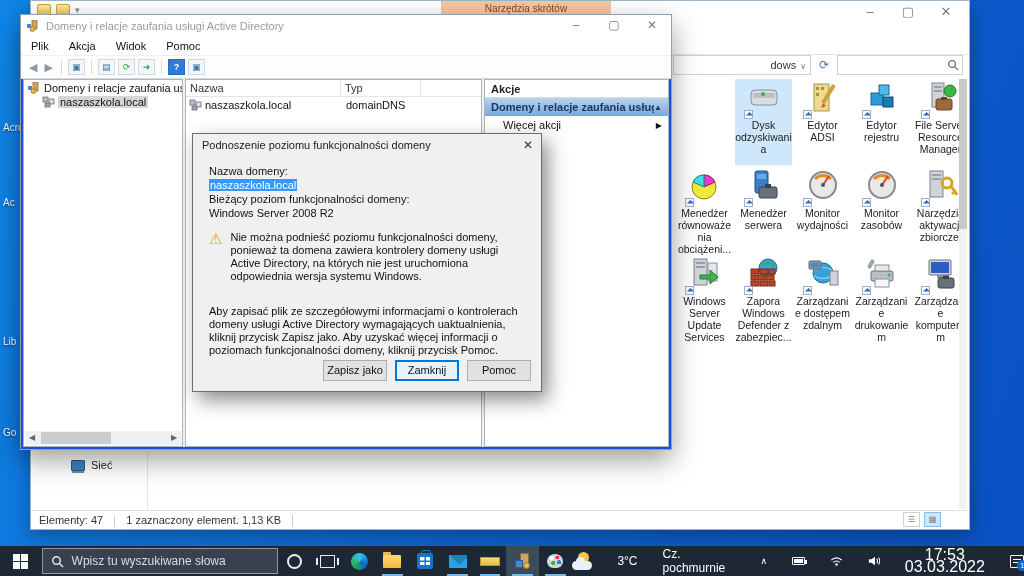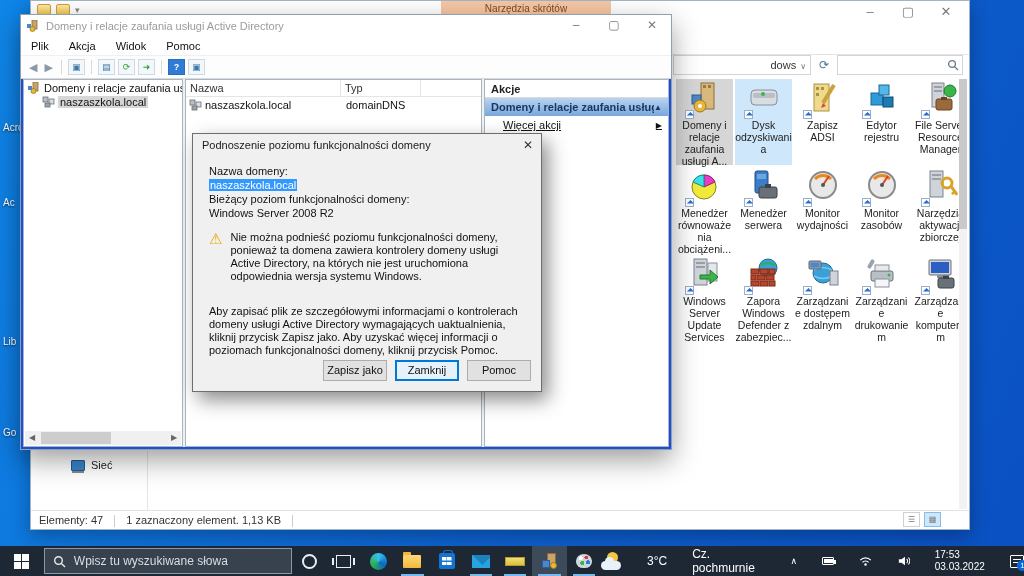--- a/index.html
+++ b/index.html
@@ -74,21 +74,21 @@
   .list-pane { left:162px; width:297px; }
   .list-header { display:flex; height:17px; border-bottom:1px solid #e5e5e5; color:#333; }
   .col { padding:2px 4px 0 4px; border-right:1px solid #e5e5e5; }
   .col.c1 { width:155px; } .col.c2 { width:80px; }
   .list-row { display:flex; align-items:center; height:16px; }
   .list-row .name { width:155px; display:flex; gap:3px; align-items:center; padding-left:3px; }
   .list-row .typ { width:80px; padding-left:5px; }
   .actions-pane { left:461px; right:0; }
   .act-header { font-weight:bold; padding:3px 6px 2px 6px; border-bottom:1px solid #dcdcdc; color:#222; }
   .act-group { height:18px; background:linear-gradient(#b9d4f1,#78a7dc); color:#16365e; font-weight:bold; display:flex; align-items:center; padding:0 6px; justify-content:space-between; }
-  .act-more { height:18px; display:flex; align-items:center; padding:0 6px 0 18px; justify-content:space-between; color:#111;text-decoration:underline; }
+  .act-more { height:18px; display:flex; align-items:center; padding:0 6px 0 18px; justify-content:space-between; color:#111; }
 
   
   #dlg { left:192px; top:133px; width:350px; height:259px; background:#f0f0f0; border:1px solid #6e6e6e; box-shadow:6px 8px 18px rgba(0,0,0,.45); }
   .dlg-titlebar { position:absolute; left:0; top:0; right:0; height:21px; background:#f0f0f0; display:flex; align-items:center; justify-content:space-between; padding:0 8px 0 9px; }
   .dlg-title { font-size:11px; color:#1a1a1a; }
   .dlg-close { color:#333; font-size:12px; width:30px; text-align:right; }
   .dlg-body { position:absolute; left:0; top:21px; right:0; bottom:0; padding:10px 16px 0 16px; color:#111; }
   .dlg-line { margin-bottom:2px; }
   .sel-text { background:#3399ff; color:#fff; display:inline-block; padding:0 1px; }
   .warn-row { display:flex; gap:8px; margin-top:12px; }
@@ -135,21 +135,21 @@
   .tray { margin-left:auto; display:flex; align-items:center; gap:25px; color:#fff; }
   .weather-ico { position:relative; width:24px; height:18px; }
   .weather-ico .moon { position:absolute; left:6px; top:0; width:11px; height:11px; border-radius:50%; background:#f5c544; box-shadow:-2px 0 0 0 transparent; }
   .weather-ico .cloud { position:absolute; left:0; bottom:0; width:20px; height:9px; background:#e8f2fa; border-radius:6px; }
   .weather-ico .cloud:before { content:""; position:absolute; left:4px; top:-4px; width:9px; height:9px; background:#e8f2fa; border-radius:50%; }
   .tray-txt { font-size:12px; color:#fff; }
   .chev { color:#fff; font-size:9px; }
   .batt { width:14px; height:8px; border:1px solid #fff; border-radius:1px; position:relative; }
   .batt:before { content:""; position:absolute; right:-3px; top:2px; width:2px; height:4px; background:#fff; }
   .batt:after { content:""; position:absolute; left:1px; top:1px; bottom:1px; width:9px; background:#fff; }
-  .clock { text-align:left; font-size:10px; line-height:12px; color:#fff; }
+  .clock { text-align:center; font-size:16px; line-height:12px; color:#fff; }
   .notif { position:relative; width:16px; height:13px; border:1px solid #fff; border-radius:1px; }
   .notif:before { content:""; position:absolute; left:2px; top:3px; right:2px; height:1px; background:#fff; box-shadow:0 3px 0 #fff; }
   .badge { position:absolute; right:-5px; bottom:-4px; width:11px; height:11px; border-radius:50%; background:#0a68d8; color:#fff; font-size:8px; line-height:11px; text-align:center; }
 </style>
 </head>
 <body>
 
 <div class="desk-frag" style="top:122px">Acro</div>
 <div class="desk-frag" style="top:197px">Ac</div>
 <div class="desk-frag" style="top:336px">Lib</div>
@@ -175,34 +175,20 @@
   <div class="refresh-btn">⟳</div>
   <div class="search-box">
     <span class="mag">
       <svg width="12" height="12" viewBox="0 0 12 12">
           <circle cx="5" cy="5" r="3.4" fill="none" stroke="#6a7a8a" stroke-width="1.3"></circle>
           <line x1="7.6" y1="7.6" x2="11" y2="11" stroke="#6a7a8a" stroke-width="1.3"></line>
         </svg>
     </span>
   </div>
 
-  <div class="tool-cell sel-gray" style="left:645px;top:78px">
-    <div class="tool-ico">
-        <svg width="34" height="34" viewBox="0 0 34 34">
-          <rect x="13" y="2" width="13" height="26" fill="#d9b87c" stroke="#8a6d3b"></rect>
-          <rect x="15" y="4" width="3" height="3" fill="#9a7a46"></rect>
-          <rect x="20" y="4" width="3" height="3" fill="#9a7a46"></rect>
-          <rect x="4" y="14" width="9" height="9" fill="#4f86c8" stroke="#2c5d96"></rect>
-          <circle cx="12" cy="25" r="6" fill="#e8b83a" stroke="#9a7a1e"></circle>
-          <circle cx="12" cy="25" r="2" fill="#fff"></circle>
-        </svg>
-        <span class="lnk"></span>
-      </div>
-    <div class="tool-lbl">Domeny i relacje zaufania usługi A...</div>
-  </div>
   <div class="tool-cell sel-blue" style="left:704px;top:78px">
     <div class="tool-ico">
         <svg width="34" height="34" viewBox="0 0 34 34">
           <rect x="4" y="9" width="26" height="15" rx="4" fill="#d8dde2" stroke="#8a9098"></rect>
           <rect x="6" y="12" width="22" height="5" rx="2" fill="#b8bfc6"></rect>
           <circle cx="16" cy="13" r="2" fill="#3bb54a"></circle>
         </svg>
         <span class="lnk"></span>
       </div>
     <div class="tool-lbl">Dysk odzyskiwania</div>
@@ -212,21 +198,21 @@
         <svg width="34" height="34" viewBox="0 0 34 34">
           <rect x="8" y="3" width="15" height="27" fill="#efd98a" stroke="#a8934a"></rect>
           <rect x="10" y="6" width="3" height="3" fill="#a8934a"></rect>
           <rect x="15" y="6" width="3" height="3" fill="#a8934a"></rect>
           <rect x="10" y="12" width="3" height="3" fill="#a8934a"></rect>
           <line x1="28" y1="4" x2="17" y2="22" stroke="#caa23c" stroke-width="4"></line>
           <polygon points="17,22 15,27 20,25" fill="#d44"></polygon>
         </svg>
         <span class="lnk"></span>
       </div>
-    <div class="tool-lbl">Zapisz ADSI</div>
+    <div class="tool-lbl">Edytor ADSI</div>
   </div>
   <div class="tool-cell" style="left:822px;top:78px">
     <div class="tool-ico">
         <svg width="34" height="34" viewBox="0 0 34 34">
           <rect x="6" y="12" width="12" height="12" fill="#2e9bd6" stroke="#19679a"></rect>
           <rect x="14" y="4" width="10" height="10" fill="#55b6e8" stroke="#19679a"></rect>
           <rect x="18" y="16" width="10" height="10" fill="#1b79b4" stroke="#0f4c74"></rect>
         </svg>
         <span class="lnk"></span>
       </div>

